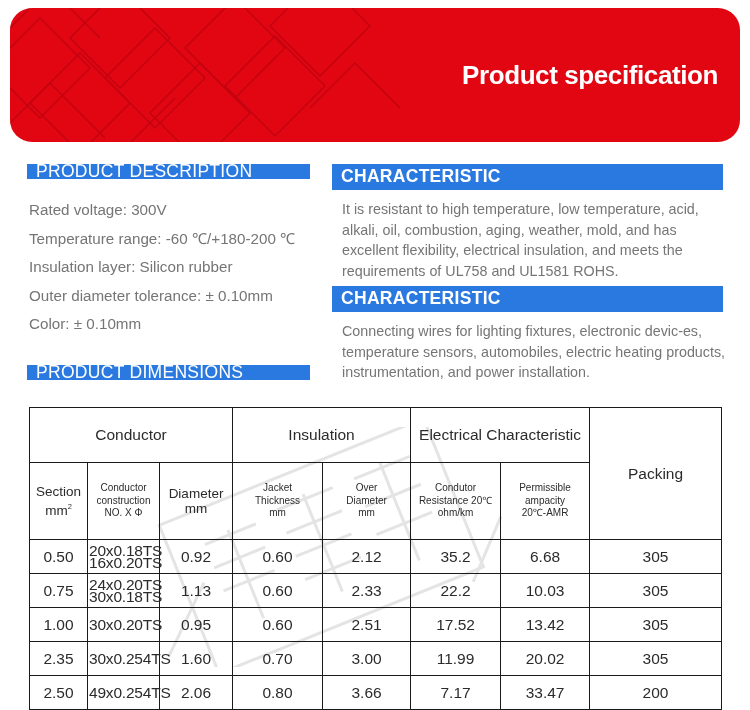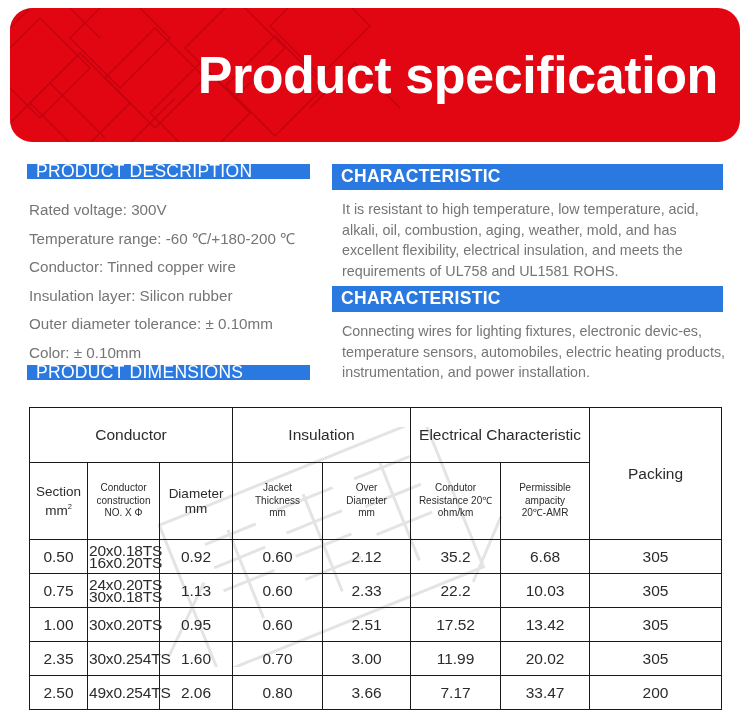--- a/index.html
+++ b/index.html
@@ -34,21 +34,21 @@
     width: 400px;
     height: 134px;
     opacity: 0.55;
   }
   .banner-title {
     position: absolute;
     right: 22px;
     top: 50%;
     transform: translateY(-50%);
     color: #ffffff;
-    font-size: 52px;
+    font-size: 26px;
     font-weight: bold;
     letter-spacing: -0.4px;
     white-space: nowrap;
     font-family: "Liberation Sans", sans-serif;
   }
 
   
   .bar {
     position: absolute;
     background: #2a79e0;
@@ -183,21 +183,20 @@
 
 <div class="bar bar-right" id="bar-char1">CHARACTERISTIC</div>
 
 <div class="bar bar-right" id="bar-char2">CHARACTERISTIC</div>
 
 <div class="bar bar-left" id="bar-dimensions">PRODUCT DIMENSIONS</div>
 
 <ul class="desc-list">
   <li>Rated voltage: 300V</li>
   <li>Temperature range: -60 ℃/+180-200 ℃</li>
-  <li>Conductor: Tinned copper wire</li>
   <li>Insulation layer: Silicon rubber</li>
   <li>Outer diameter tolerance: ± 0.10mm</li>
   <li>Color: ± 0.10mm</li>
 </ul>
 
 <p class="char-para" id="char-para-1">It is resistant to high temperature, low temperature, acid, alkali, oil, combustion, aging, weather, mold, and has excellent flexibility, electrical insulation, and meets the requirements of UL758 and UL1581 ROHS.</p>
 
 <p class="char-para" id="char-para-2">Connecting wires for lighting fixtures, electronic devic-es, temperature sensors, automobiles, electric heating products, instrumentation, and power installation.</p>
 
 <div class="table-wrap">

